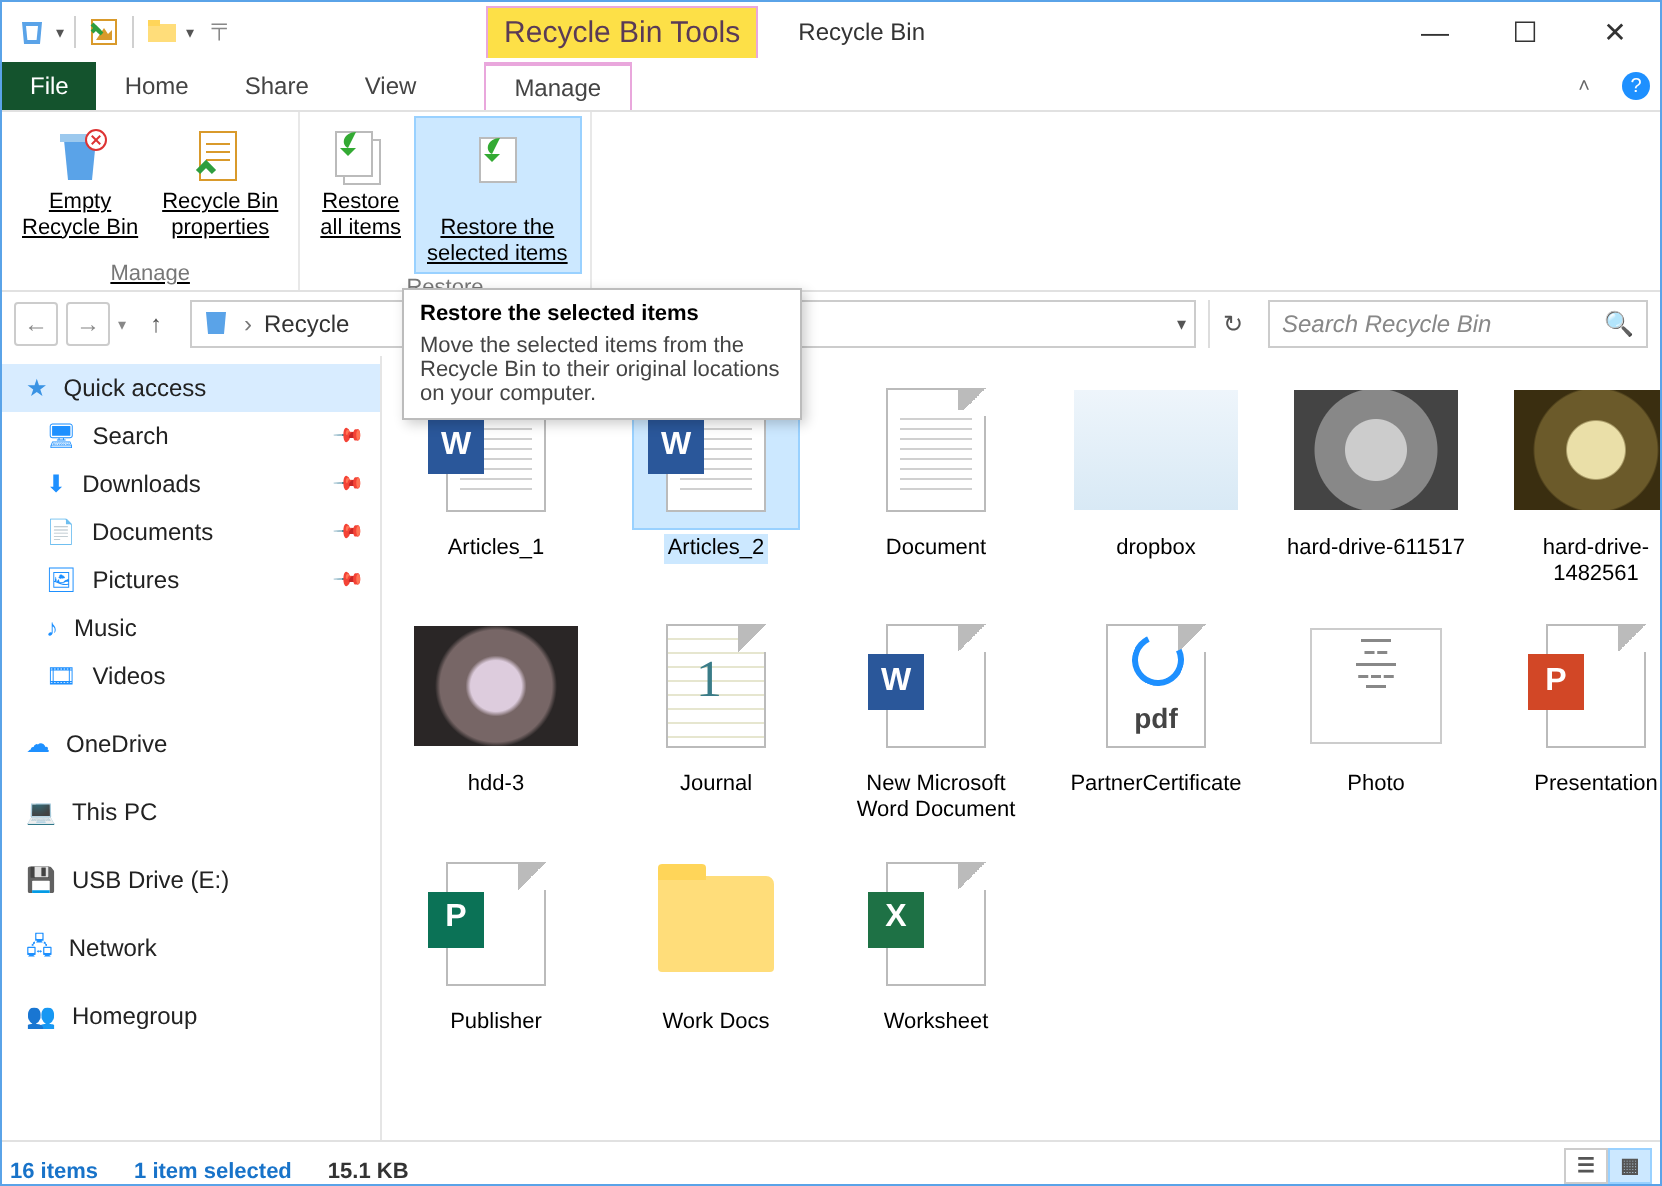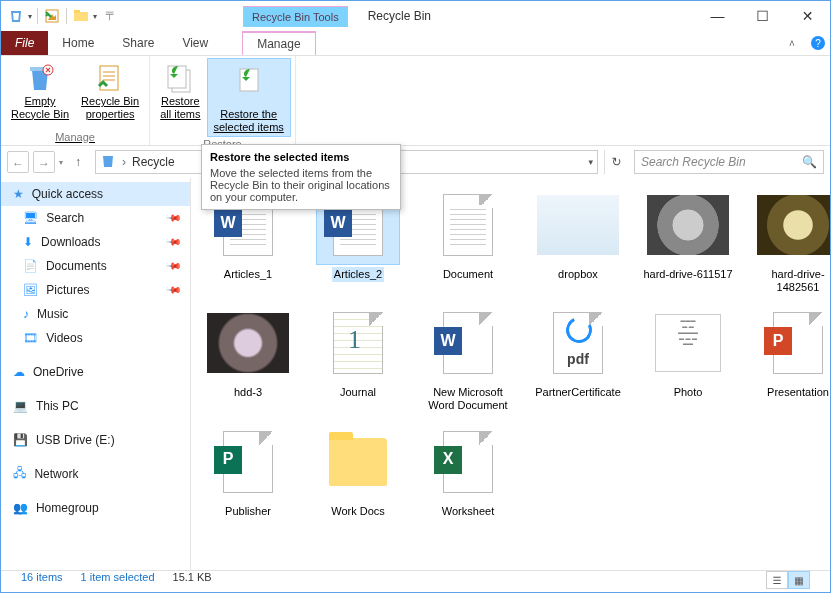--- a/index.html
+++ b/index.html
@@ -4,29 +4,29 @@
 <style>
 * { box-sizing: border-box; margin: 0; padding: 0; font-family: "Segoe UI", Tahoma, sans-serif; }
 body { width: 831px; height: 593px; background: #fff; overflow: hidden; position: relative; font-size: 12px; color: #000; border: 1px solid #5aa3e8; }
 
 
 .titlebar { height: 30px; display: flex; align-items: center; border-bottom: 0; }
 .qat { display: flex; align-items: center; gap: 2px; padding: 0 6px; }
 .qat-icon { width: 18px; height: 18px; display: inline-flex; align-items: center; justify-content: center; }
 .qat-sep { width: 1px; height: 16px; background: #d0d0d0; margin: 0 3px; }
 .qat-drop { font-size: 8px; color: #555; margin-left: 1px; }
-.tools-context { background: #7dd3fc; text-align: center; font-size: 11px; color: #5a3b56; padding: 4px 8px; border: 1px solid #e9a7dc; border-bottom: none; margin-left: 120px; }
+.tools-context { background: #fde047; text-align: center; font-size: 15px; color: #5a3b56; padding: 4px 8px; border: 1px solid #e9a7dc; border-bottom: none; margin-left: 120px; }
 .title-text { margin-left: 20px; font-size: 12px; color: #333; }
 .win-controls { margin-left: auto; display: flex; }
 .win-btn { width: 45px; height: 30px; display: flex; align-items: center; justify-content: center; font-size: 14px; color: #333; }
 
 
 .tabs { height: 25px; display: flex; align-items: stretch; border-bottom: 1px solid #e1e1e1; }
 .tab { padding: 0 14px; display: flex; align-items: center; font-size: 12px; color: #444; }
-.tab.file { background: #7f1d1d; color: #fff; font-style: italic; }
+.tab.file { background: #14532d; color: #fff; }
 .tab.active { background: #fff; border: 1px solid #e9a7dc; border-top: 2px solid #e9a7dc; border-bottom: none; }
 .tab-spacer { flex: 1; }
 .tab-help { width: 24px; display: flex; align-items: center; justify-content: center; }
 .help-circle { width: 14px; height: 14px; border-radius: 50%; background: #1e90ff; color: #fff; font-size: 10px; display: flex; align-items: center; justify-content: center; }
 .tab-expand { width: 16px; color: #666; font-size: 10px; display:flex; align-items:center; justify-content:center; margin-right:6px;}
 
 
 .ribbon { height: 90px; display: flex; background: #fff; border-bottom: 1px solid #e1e1e1; }
 .ribbon-group { display: flex; flex-direction: column; border-right: 1px solid #e8e8e8; padding: 2px 4px 0; text-decoration: underline; }
 .ribbon-buttons { display: flex; flex: 1; }
@@ -78,21 +78,21 @@
 .folder { width: 58px; height: 48px; background:#ffdd7a; border-radius: 2px 4px 2px 2px; position:relative; }
 .folder::before{content:""; position:absolute; top:-6px; left:0; width:24px; height:8px; background:#ffd559; border-radius:2px 2px 0 0;}
 .settings-thumb{width:66px;height:58px;background:#fff;border:1px solid #ccc;font-size:5px;color:#888;padding:3px;overflow:hidden;}
 
 
 .tooltip { position: absolute; left: 200px; top: 143px; width: 200px; background: #fff; border: 1px solid #bcbcbc; box-shadow: 2px 2px 6px rgba(0,0,0,.2); padding: 6px 8px; font-size: 11px; z-index: 50; }
 .tooltip .tt-title { font-weight: bold; margin-bottom: 4px; }
 .tooltip .tt-body { color: #444; }
 
 
-.statusbar { height: 22px; border-top: 1px solid #e1e1e1; display: flex; align-items: flex-start; font-size: 11px; padding: 0 20px; gap: 18px; color: #1873c9; }
+.statusbar { height: 22px; border-top: 1px solid #e1e1e1; display: flex; align-items: flex-end; font-size: 11px; padding: 0 4px; gap: 18px; color: #1873c9; font-weight: bold; }
 .statusbar .view-toggles { margin-left: auto; display: flex; gap: 0; }
 .vtog { width: 22px; height: 18px; border: 1px solid #ccc; display:flex; align-items:center; justify-content:center; font-size:10px; color:#555;}
 .vtog.active { background:#cce8ff; border-color:#99d1ff;}
 
 
 .sv { width: 16px; height: 16px; }
 
 </style>
 </head>
 <body>

